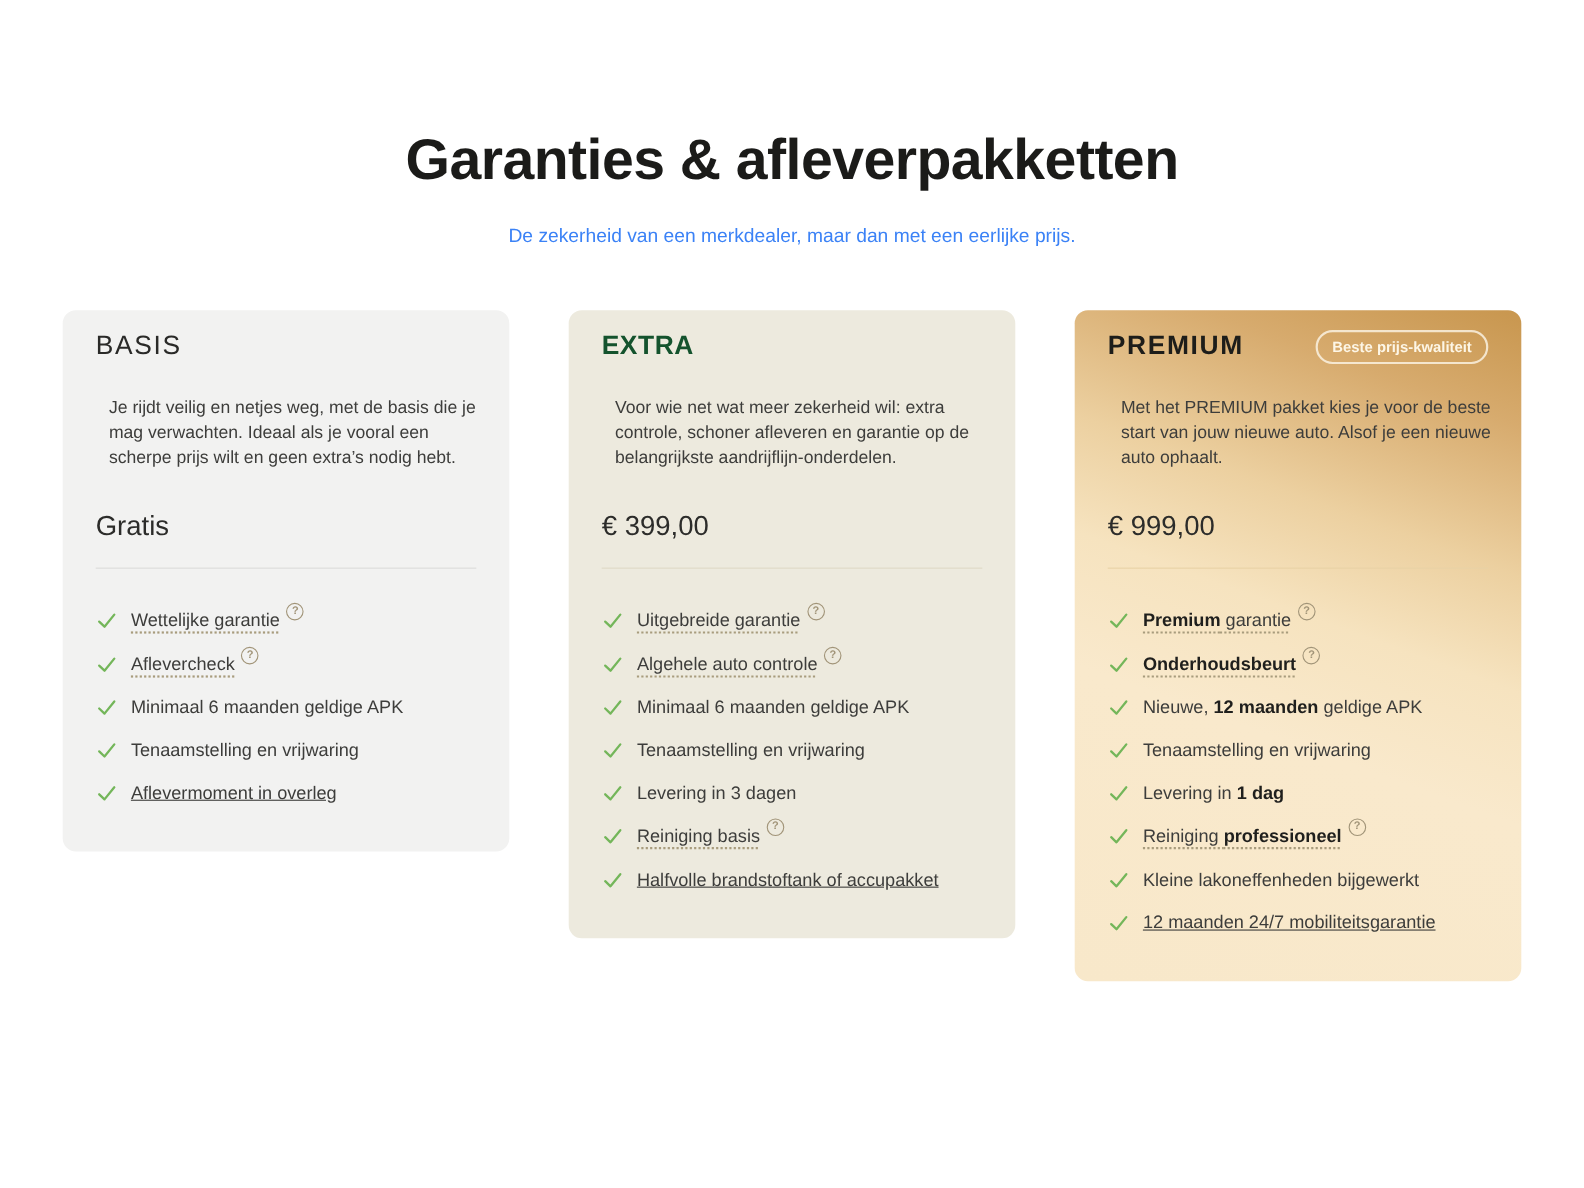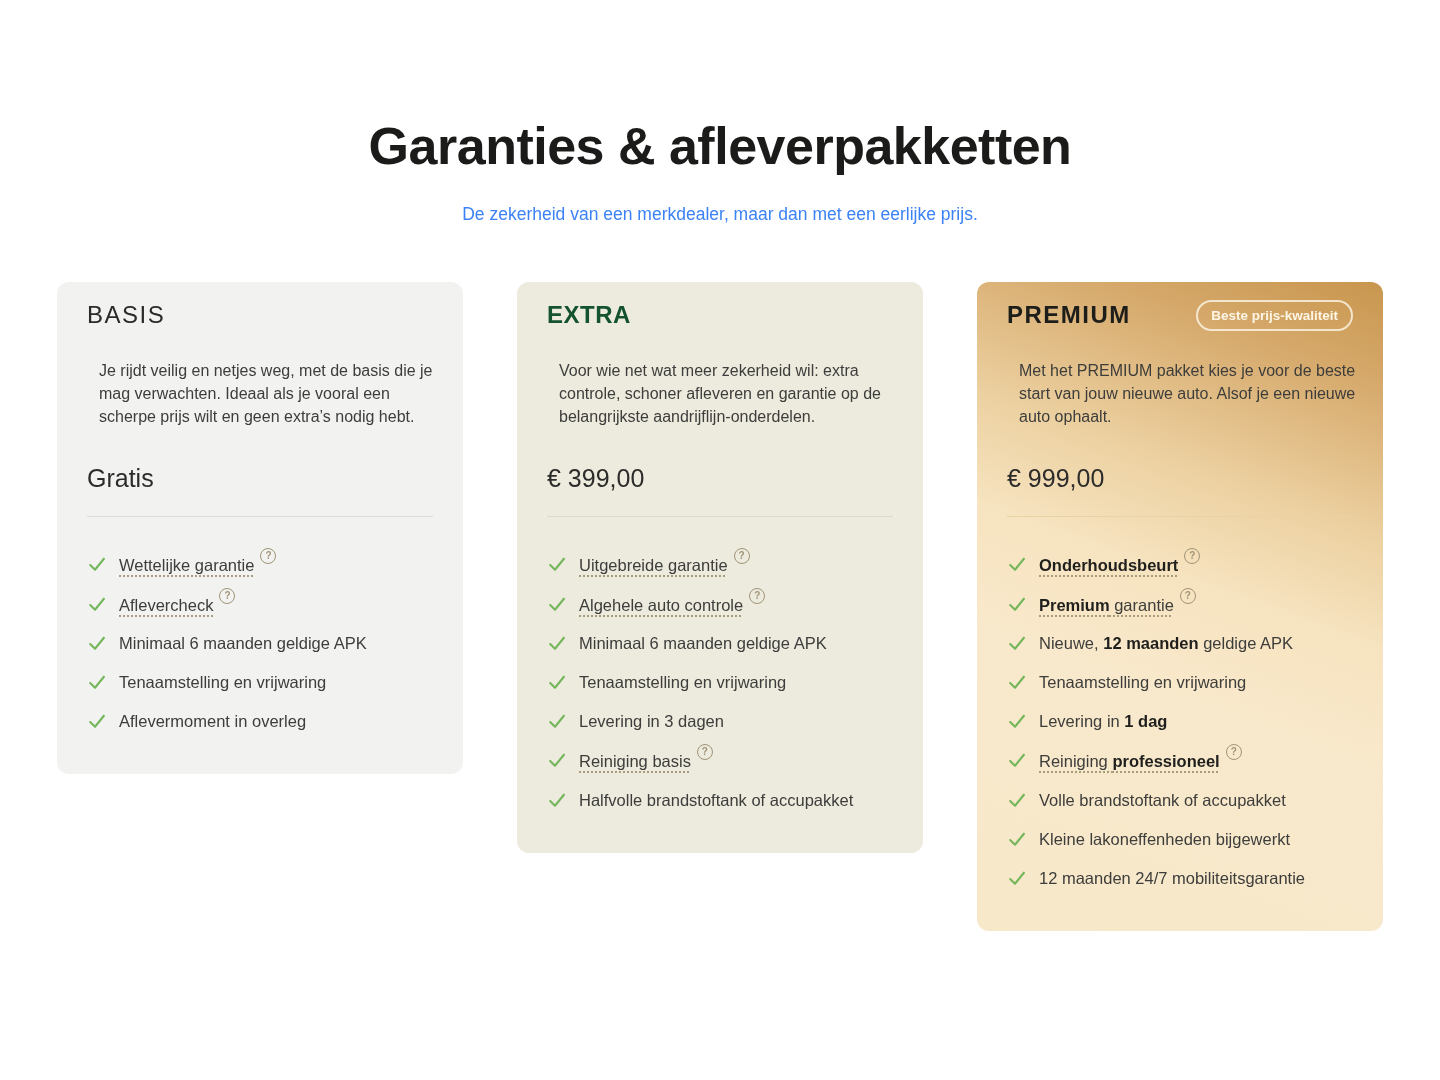--- a/index.html
+++ b/index.html
@@ -102,21 +102,21 @@
   }
   .feature {
     display: flex;
     align-items: flex-start;
     gap: 12px;
     margin-bottom: 17px;
     font-size: 16.5px;
     line-height: 22px;
     color: #3d3d3b;
   }
-  .feature:last-child { margin-bottom: 0; }
+  .feature:last-child { margin-bottom: 0; text-decoration: underline; }
   .feature b { color: #1f1f1d; }
   .check {
     flex: 0 0 auto;
     width: 20px;
     height: 20px;
     margin-top: 1px;
   }
   .term {
     text-decoration: underline dotted;
     text-decoration-thickness: 2px;
@@ -248,57 +248,51 @@
           <span class="badge">Beste prijs-kwaliteit</span>
         </div>
         <p class="card-desc">Met het PREMIUM pakket kies je voor de beste start van jouw nieuwe auto. Alsof je een nieuwe auto ophaalt.</p>
         <div class="card-price">€ 999,00</div>
         <hr class="card-divider">
         <ul class="features">
           <li class="feature">
             <span class="check"><svg width="20" height="20" viewBox="0 0 22 22" xmlns="http://www.w3.org/2000/svg">
                 <path d="M3.5 12.2 L8.8 17.3 L18.6 5.2" fill="none" stroke="#74b65a" stroke-width="2.3" stroke-linecap="round" stroke-linejoin="round"></path>
               </svg></span>
+            <span class="feature-text"><span class="term"><b>Premium</b><span> garantie</span></span><sup class="help">?</sup></span>
+          </li>
+          <li class="feature">
+            <span class="check"><svg width="20" height="20" viewBox="0 0 22 22" xmlns="http://www.w3.org/2000/svg">
+                <path d="M3.5 12.2 L8.8 17.3 L18.6 5.2" fill="none" stroke="#74b65a" stroke-width="2.3" stroke-linecap="round" stroke-linejoin="round"></path>
+              </svg></span>
             <span class="feature-text"><span class="term"><b>Onderhoudsbeurt</b></span><sup class="help">?</sup></span>
           </li>
           <li class="feature">
             <span class="check"><svg width="20" height="20" viewBox="0 0 22 22" xmlns="http://www.w3.org/2000/svg">
                 <path d="M3.5 12.2 L8.8 17.3 L18.6 5.2" fill="none" stroke="#74b65a" stroke-width="2.3" stroke-linecap="round" stroke-linejoin="round"></path>
               </svg></span>
-            <span class="feature-text"><span class="term"><b>Premium</b><span> garantie</span></span><sup class="help">?</sup></span>
-          </li>
-          <li class="feature">
-            <span class="check"><svg width="20" height="20" viewBox="0 0 22 22" xmlns="http://www.w3.org/2000/svg">
-                <path d="M3.5 12.2 L8.8 17.3 L18.6 5.2" fill="none" stroke="#74b65a" stroke-width="2.3" stroke-linecap="round" stroke-linejoin="round"></path>
-              </svg></span>
             <span class="feature-text"><span>Nieuwe, </span><b>12 maanden</b><span> geldige APK</span></span>
           </li>
           <li class="feature">
             <span class="check"><svg width="20" height="20" viewBox="0 0 22 22" xmlns="http://www.w3.org/2000/svg">
                 <path d="M3.5 12.2 L8.8 17.3 L18.6 5.2" fill="none" stroke="#74b65a" stroke-width="2.3" stroke-linecap="round" stroke-linejoin="round"></path>
               </svg></span>
             <span class="feature-text"><span>Tenaamstelling en vrijwaring</span></span>
           </li>
           <li class="feature">
             <span class="check"><svg width="20" height="20" viewBox="0 0 22 22" xmlns="http://www.w3.org/2000/svg">
                 <path d="M3.5 12.2 L8.8 17.3 L18.6 5.2" fill="none" stroke="#74b65a" stroke-width="2.3" stroke-linecap="round" stroke-linejoin="round"></path>
               </svg></span>
             <span class="feature-text"><span>Levering in </span><b>1 dag</b></span>
           </li>
           <li class="feature">
             <span class="check"><svg width="20" height="20" viewBox="0 0 22 22" xmlns="http://www.w3.org/2000/svg">
                 <path d="M3.5 12.2 L8.8 17.3 L18.6 5.2" fill="none" stroke="#74b65a" stroke-width="2.3" stroke-linecap="round" stroke-linejoin="round"></path>
               </svg></span>
             <span class="feature-text"><span class="term"><span>Reiniging </span><b>professioneel</b></span><sup class="help">?</sup></span>
-          </li>
-          <li class="feature">
-            <span class="check"><svg width="20" height="20" viewBox="0 0 22 22" xmlns="http://www.w3.org/2000/svg">
-                <path d="M3.5 12.2 L8.8 17.3 L18.6 5.2" fill="none" stroke="#74b65a" stroke-width="2.3" stroke-linecap="round" stroke-linejoin="round"></path>
-              </svg></span>
-            <span class="feature-text"><span>Volle brandstoftank of accupakket</span></span>
           </li>
           <li class="feature">
             <span class="check"><svg width="20" height="20" viewBox="0 0 22 22" xmlns="http://www.w3.org/2000/svg">
                 <path d="M3.5 12.2 L8.8 17.3 L18.6 5.2" fill="none" stroke="#74b65a" stroke-width="2.3" stroke-linecap="round" stroke-linejoin="round"></path>
               </svg></span>
             <span class="feature-text"><span>Kleine lakoneffenheden bijgewerkt</span></span>
           </li>
           <li class="feature">
             <span class="check"><svg width="20" height="20" viewBox="0 0 22 22" xmlns="http://www.w3.org/2000/svg">
                 <path d="M3.5 12.2 L8.8 17.3 L18.6 5.2" fill="none" stroke="#74b65a" stroke-width="2.3" stroke-linecap="round" stroke-linejoin="round"></path>

